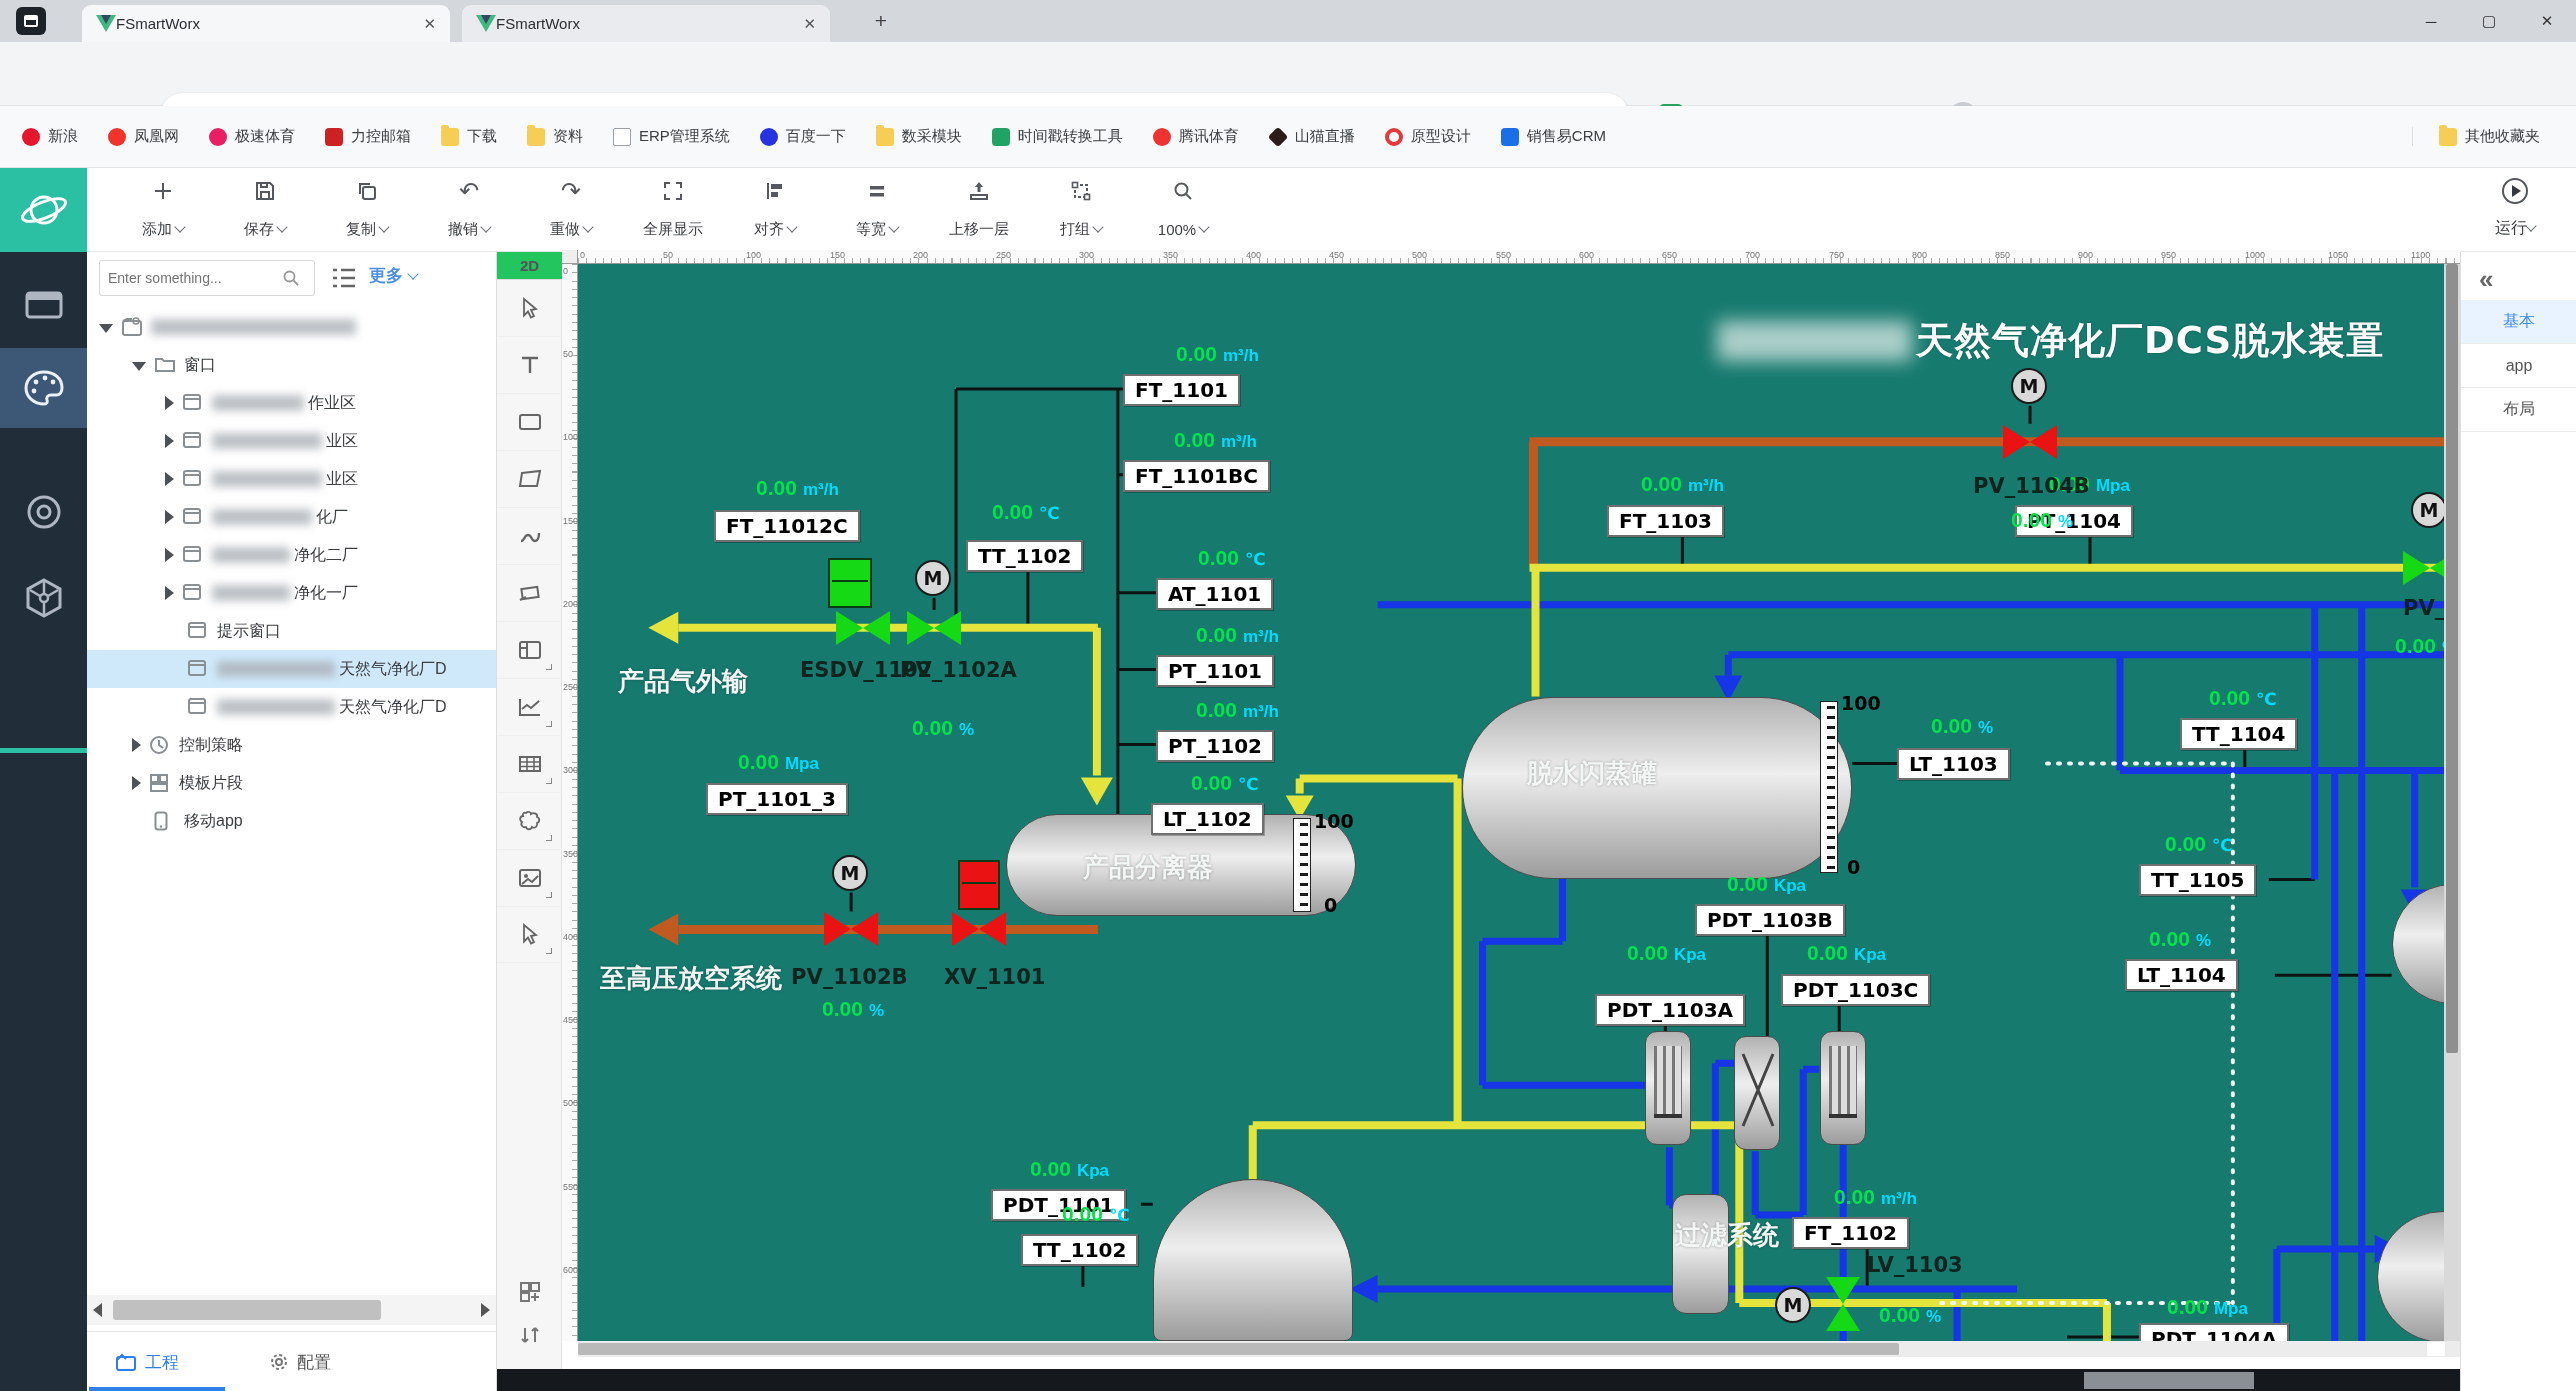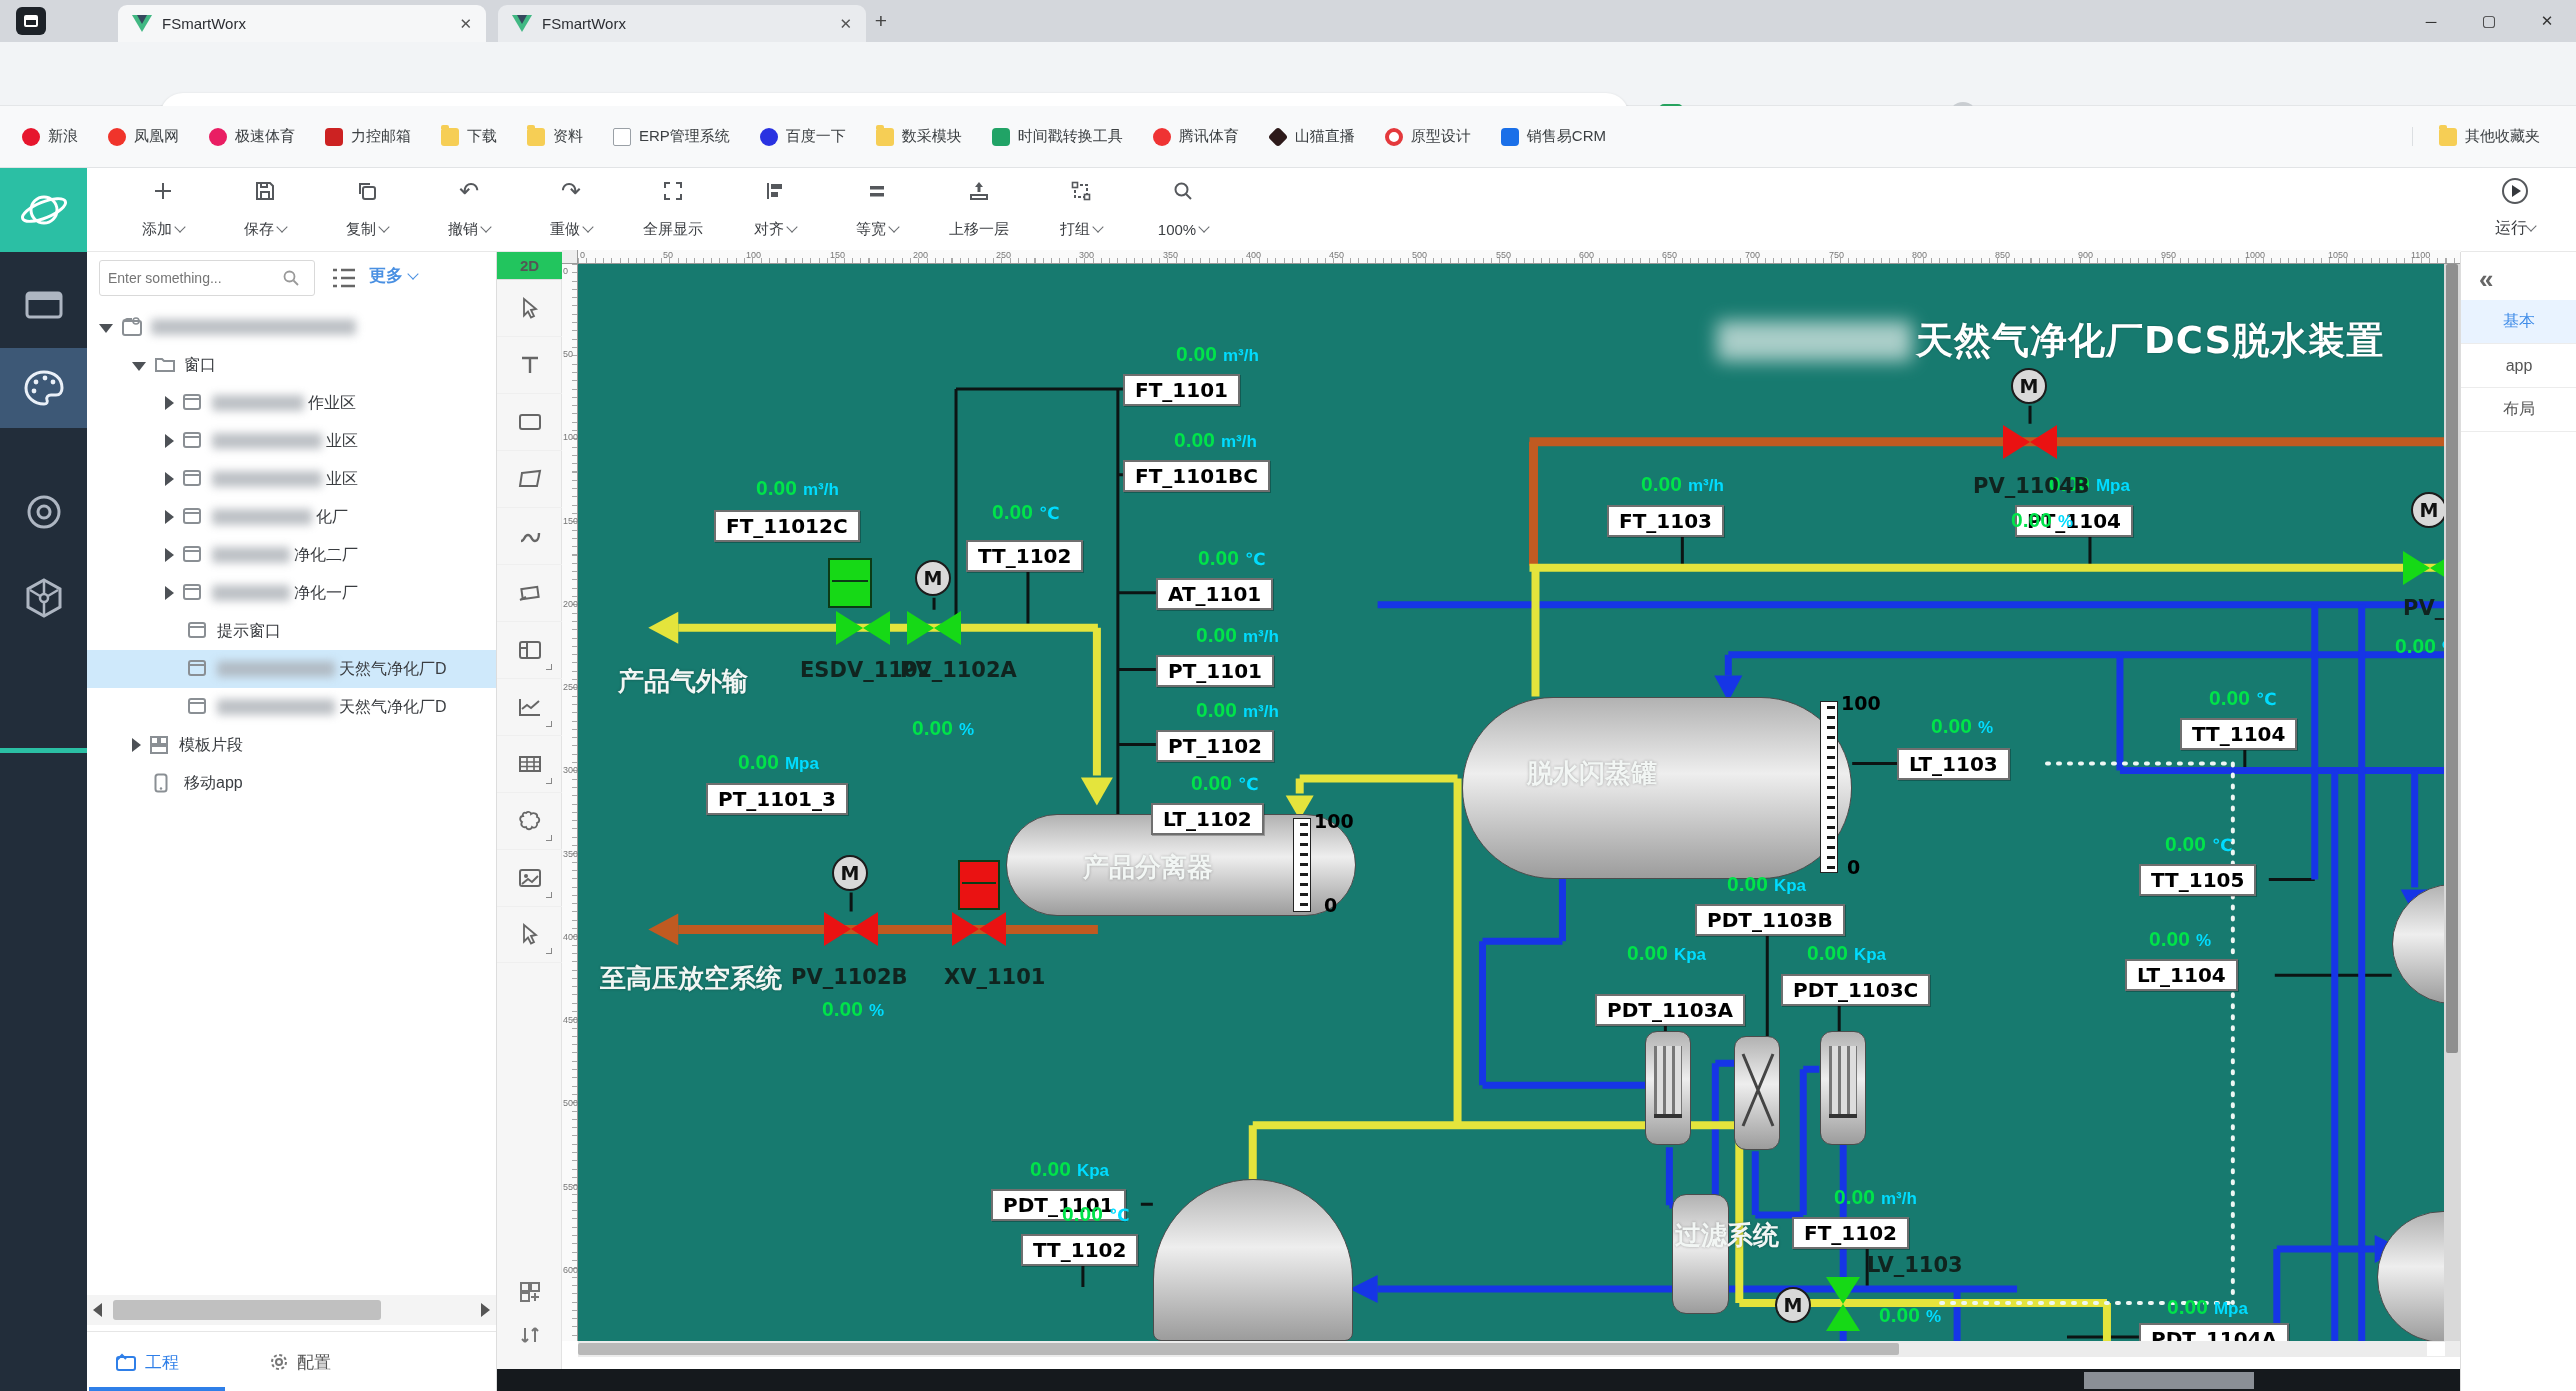--- a/index.html
+++ b/index.html
@@ -4,21 +4,21 @@
 <style>
   *{margin:0;padding:0;box-sizing:border-box;font-family:"Liberation Sans","DejaVu Sans",sans-serif;}
   body{width:2576px;height:1392px;overflow:hidden;background:#fff;}
   #screen{position:relative;width:2576px;height:1392px;overflow:hidden;}
   .abs{position:absolute;}
 
   
   #tabbar{left:0;top:0;width:2576px;height:42px;background:#d4d7dc;}
   #tab-actions{left:16px;top:7px;width:30px;height:28px;background:#1d2228;border-radius:6px;color:#fff;display:flex;align-items:center;justify-content:center;}
   #tab-actions span{display:block;width:14px;height:12px;border:2px solid #fff;border-radius:2px;border-top-width:5px;}
-  .btab{top:5px;height:37px;background:#f6f7f8;border-radius:9px 9px 0 0;display:flex;align-items:center;padding:0 14px;gap:10px;width:368px;margin-left:36px;}
+  .btab{top:5px;height:37px;background:#f6f7f8;border-radius:9px 9px 0 0;display:flex;align-items:center;padding:0 14px;width:368px;}
   .btab.t2{background:#e9ebee;}
   .btab .title{font-size:15px;color:#2c2e33;flex:1;}
   .btab .x{color:#555;font-size:15px;}
   .vue{position:relative;width:20px;height:18px;}
   .vue i{position:absolute;left:0;top:0;border-left:10px solid transparent;border-right:10px solid transparent;border-top:17px solid #41b883;}
   .vue i.in{left:5px;border-left-width:5px;border-right-width:5px;border-top:9px solid #35495e;}
   #newtab{top:8px;left:867px;width:28px;height:28px;font-size:21px;color:#444;text-align:center;line-height:26px;}
   .winctl{top:0;height:42px;width:58px;display:flex;align-items:center;justify-content:center;color:#333;font-size:15px;}
   #addr-row{left:0;top:42px;width:2576px;height:64px;background:#f2f4f6;border-bottom:1px solid #e4e6e8;}
   .navic{top:56px;width:34px;height:34px;color:#474c51;font-size:21px;display:flex;align-items:center;justify-content:center;}
@@ -565,20 +565,30 @@
         <div class="trow" style="padding-left: 78px;">
           <i class="tarr none"></i>
           <span class="tico">
             <svg width="20" height="18" viewBox="0 0 20 18">
               <rect x="2" y="2" width="16" height="14" rx="2" fill="none" stroke="#8a8f94" stroke-width="2"></rect>
               <path d="M2 6h16" stroke="#8a8f94" stroke-width="2"></path>
             </svg>
           </span>
           <span class="blurb" style="width: 118px;"></span>
           <span>天然气净化厂D</span>
+        </div>
+        <div class="trow" style="padding-left: 45px;">
+          <i class="tarr closed"></i>
+          <span class="tico">
+            <svg width="20" height="20" viewBox="0 0 20 20">
+              <circle cx="10" cy="10" r="8" fill="none" stroke="#8a8f94" stroke-width="2"></circle>
+              <path d="M10 5v5l4 3" fill="none" stroke="#8a8f94" stroke-width="2"></path>
+            </svg>
+          </span>
+          <span>控制策略</span>
         </div>
         <div class="trow" style="padding-left: 45px;">
           <i class="tarr closed"></i>
           <span class="tico">
             <svg width="20" height="20" viewBox="0 0 20 20">
               <rect x="2" y="2" width="7" height="7" fill="none" stroke="#8a8f94" stroke-width="2"></rect>
               <rect x="11" y="2" width="7" height="7" fill="none" stroke="#8a8f94" stroke-width="2"></rect>
               <rect x="2" y="11" width="16" height="7" fill="none" stroke="#8a8f94" stroke-width="2"></rect>
             </svg>
           </span>

